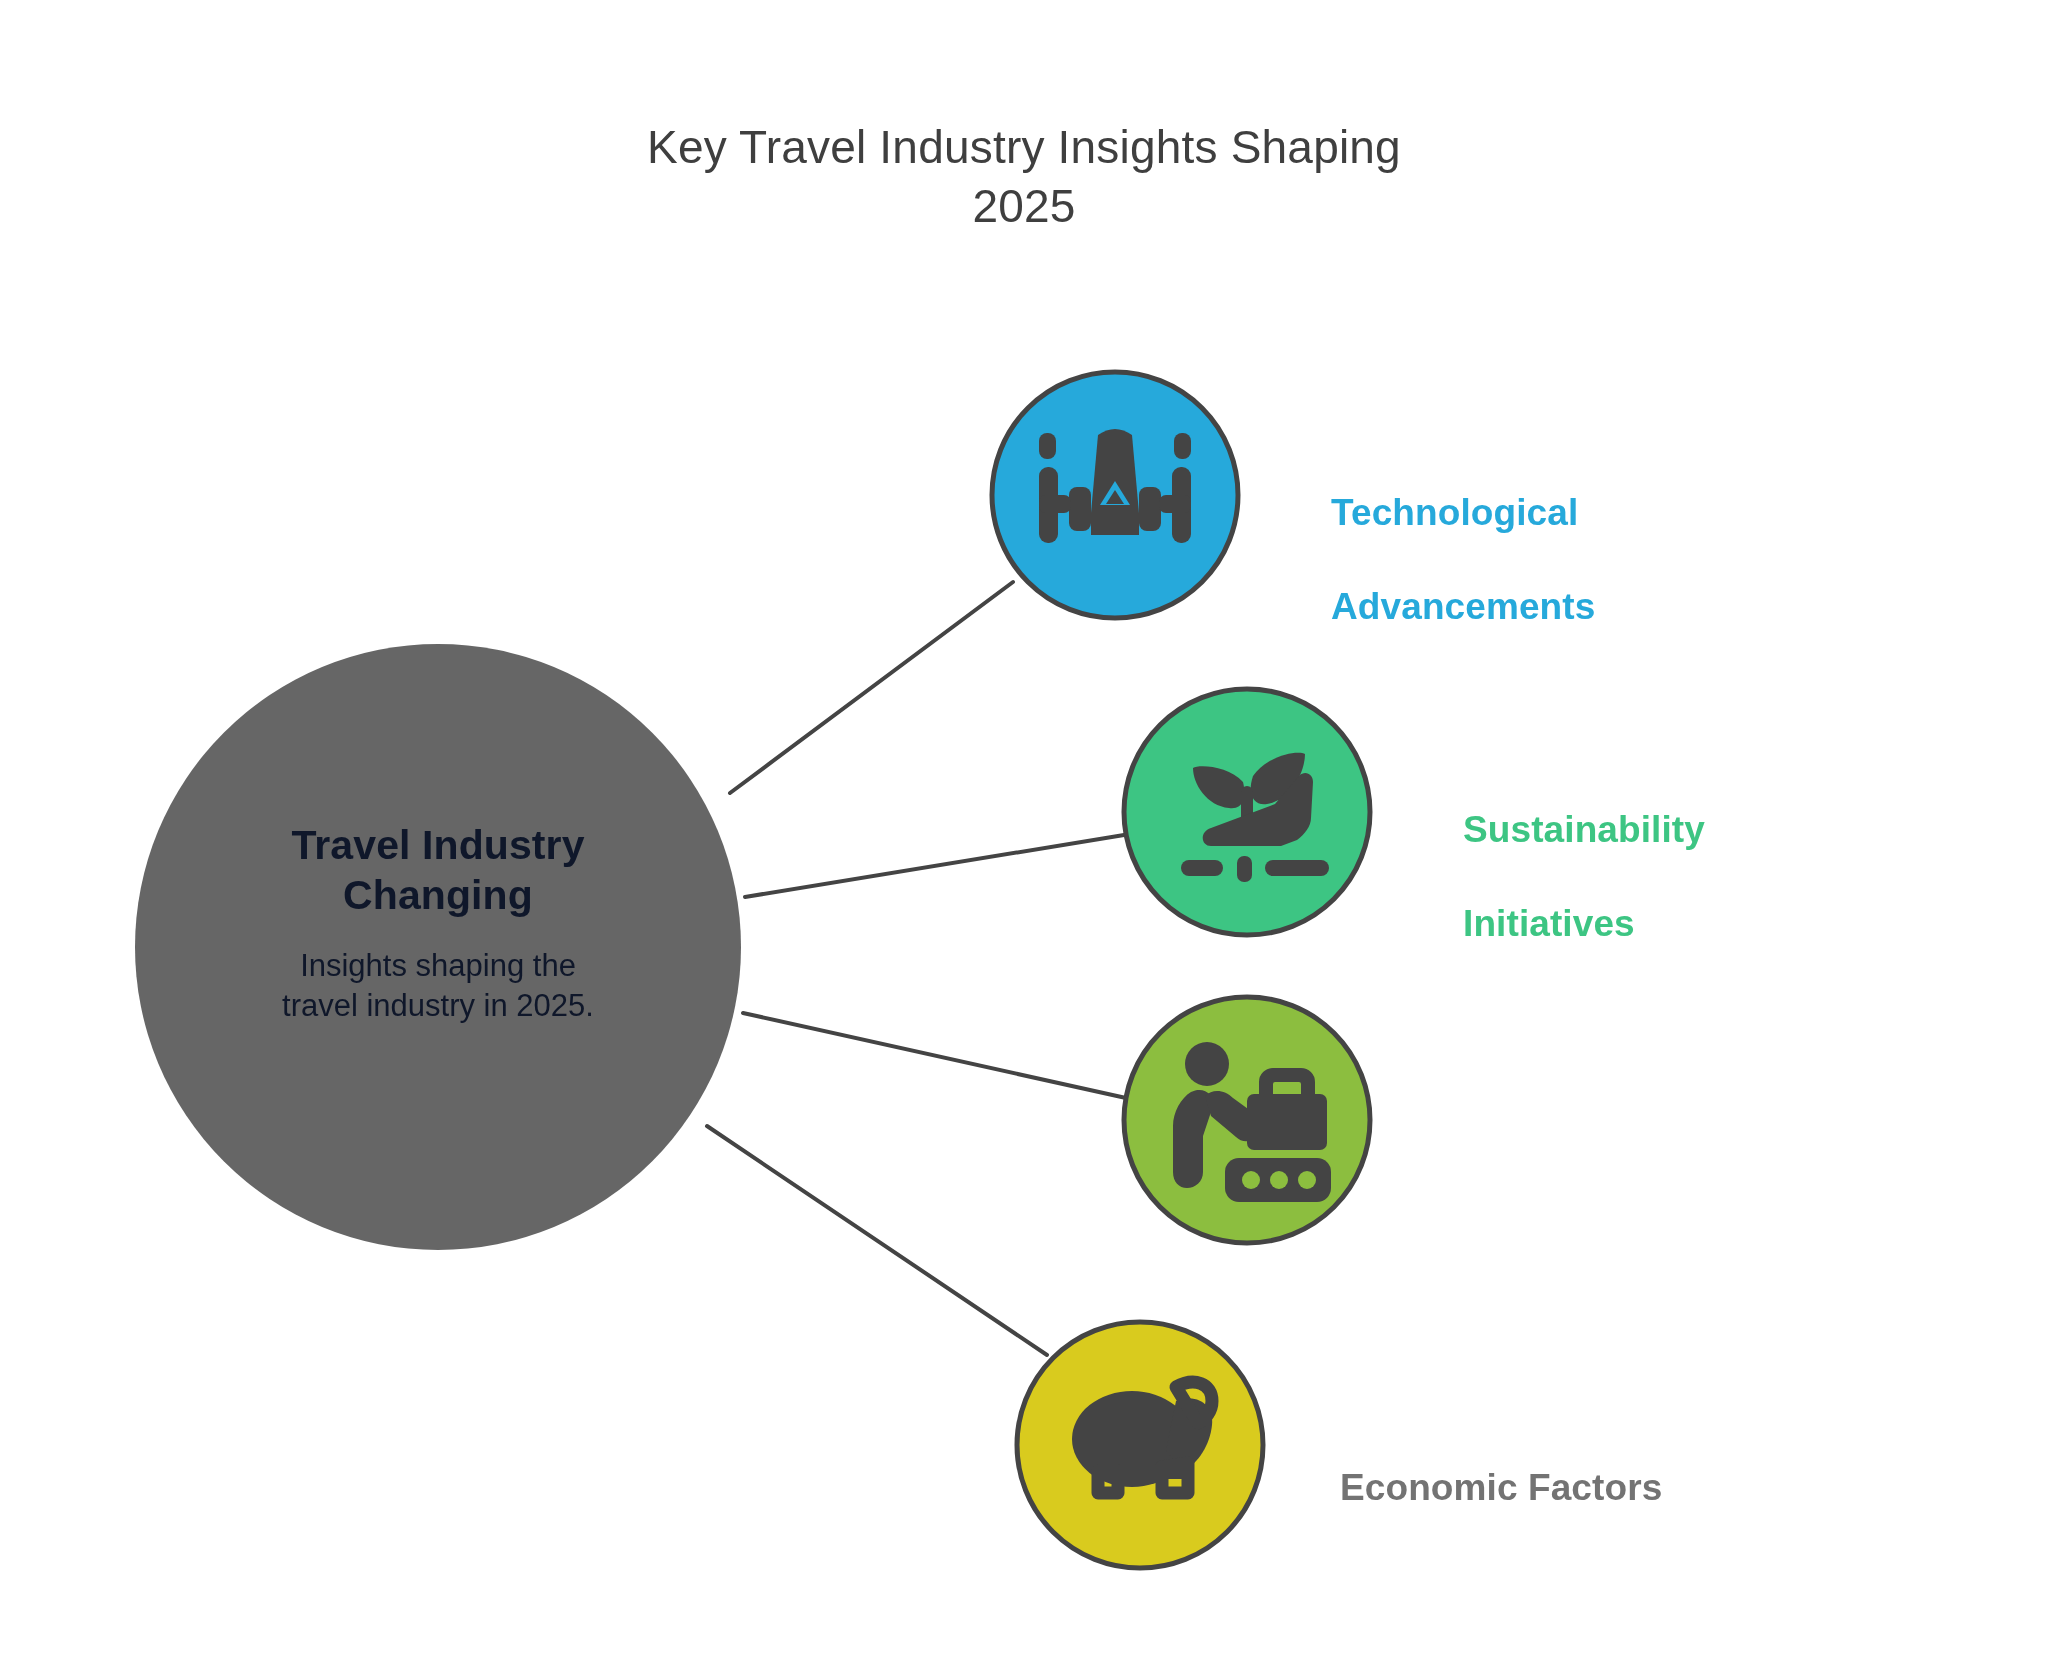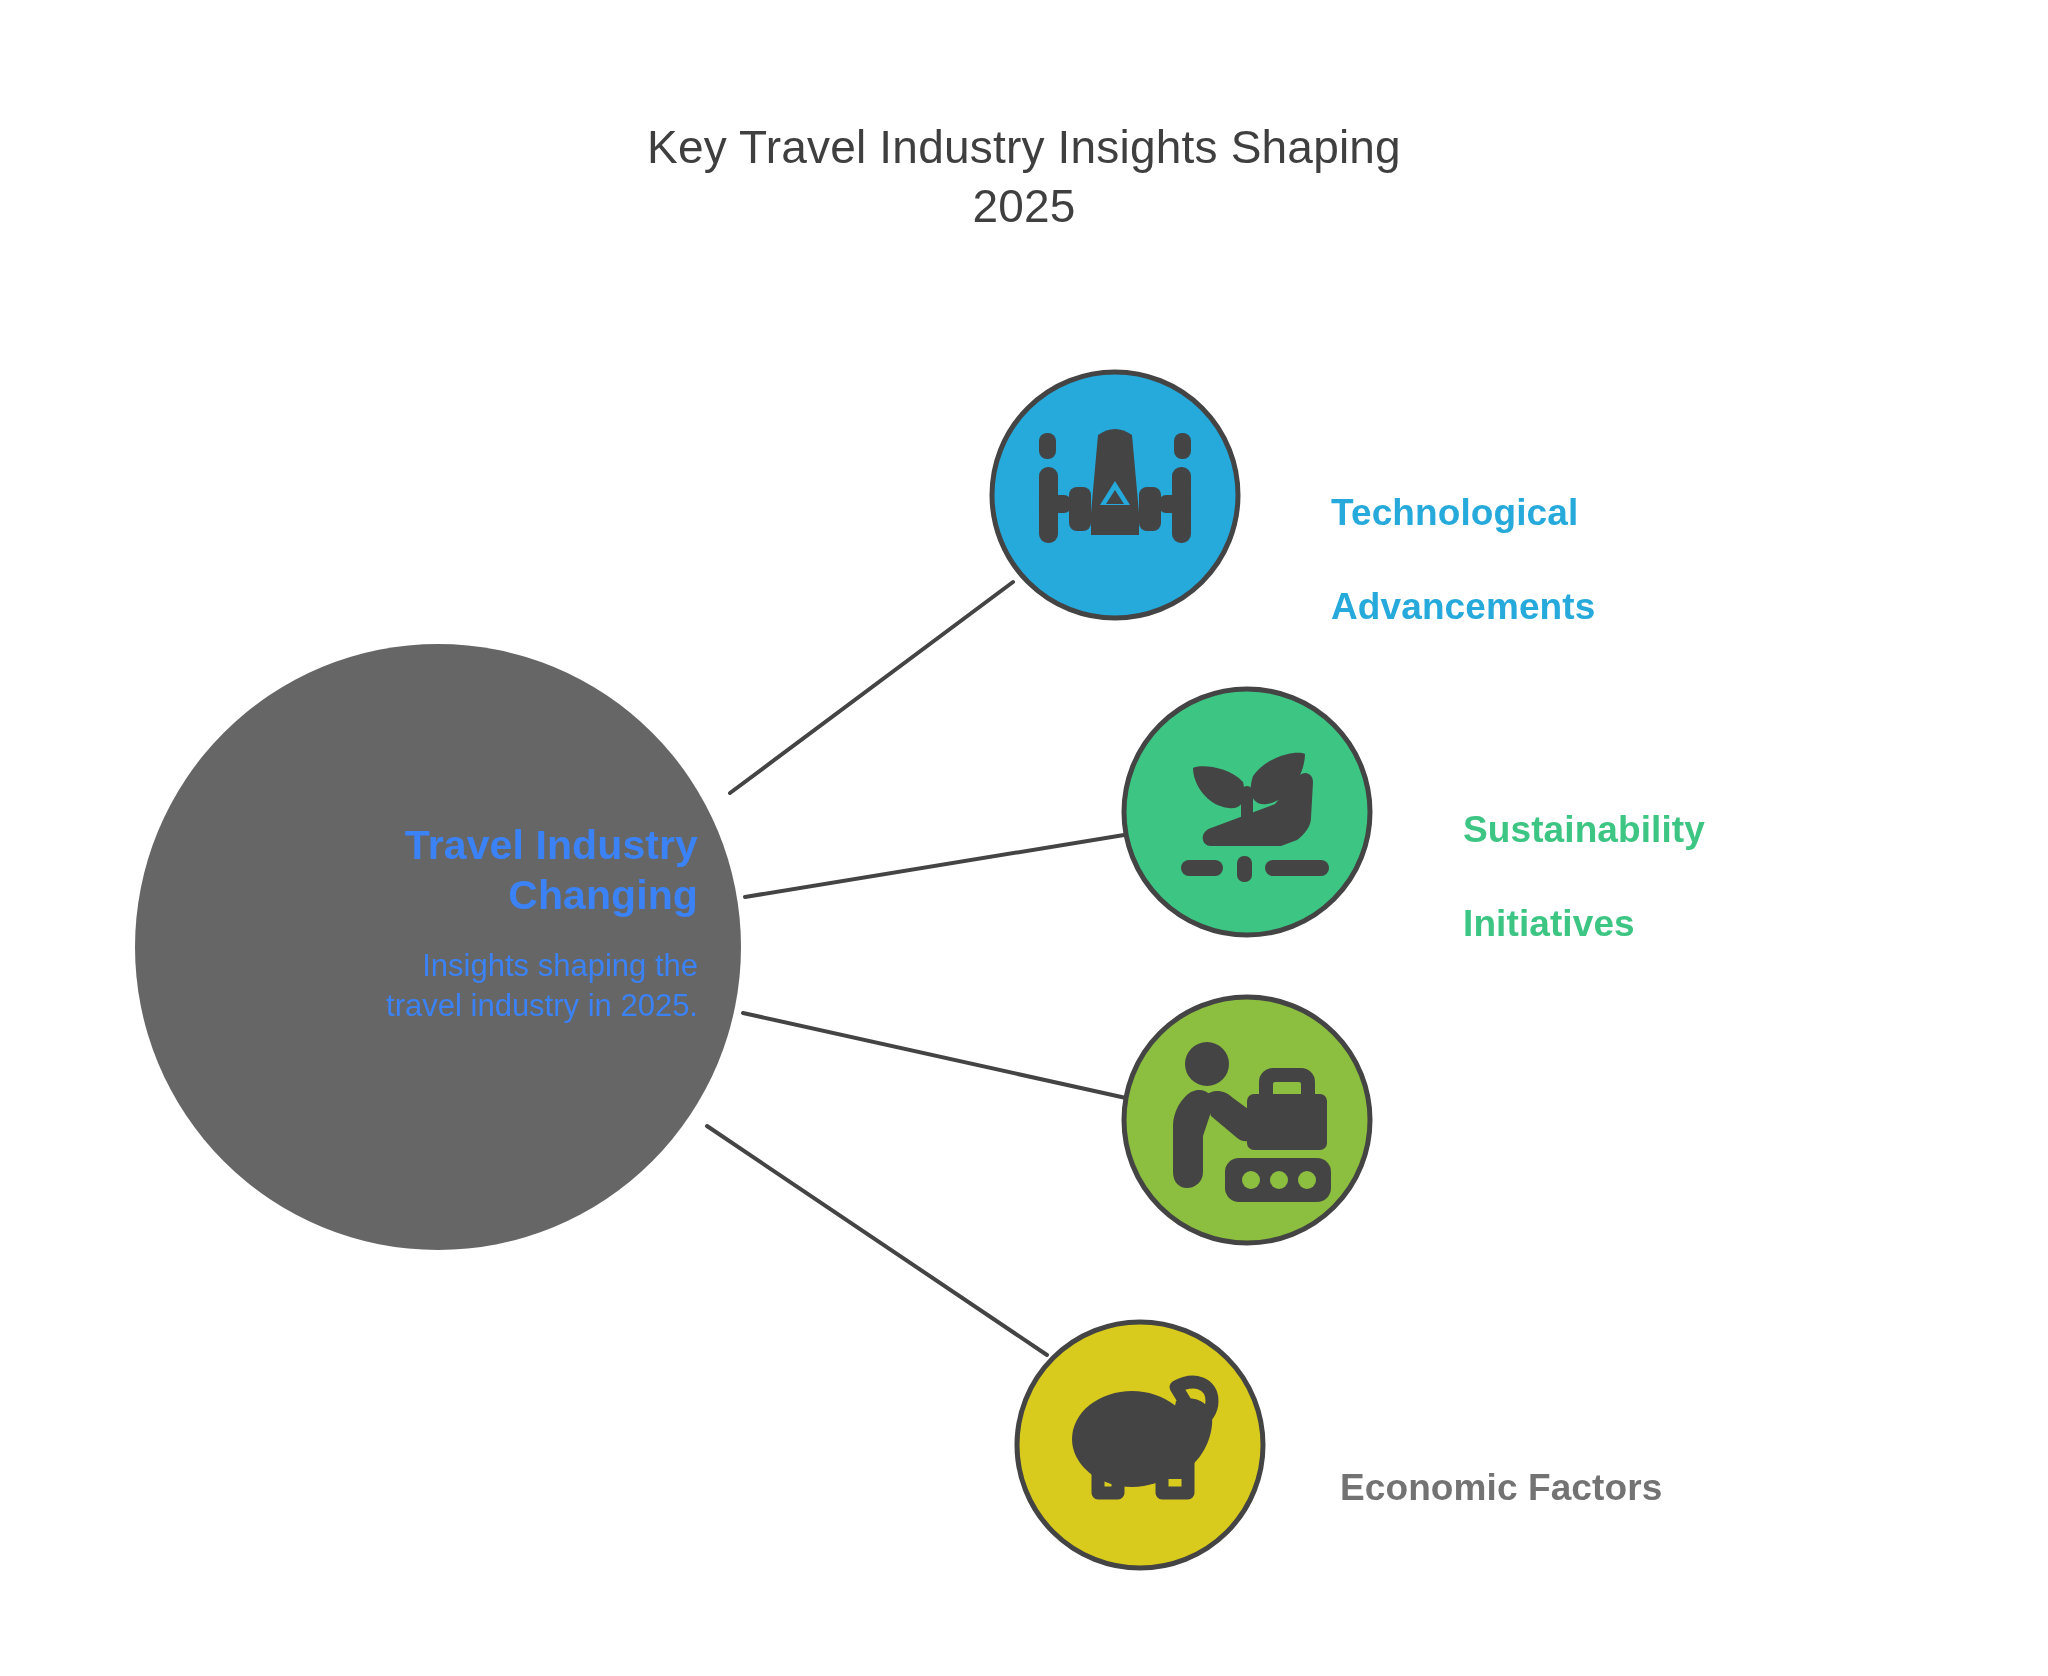--- a/index.html
+++ b/index.html
@@ -43,22 +43,22 @@
     width: 2048px;
     height: 1676px;
   }
 
   
   .hub-text {
     position: absolute;
     left: 178px;
     top: 820px;
     width: 520px;
-    text-align: right;
-    color: #3b82f6;
+    text-align: center;
+    color: #0f172a;
     pointer-events: none;
   }
   .hub-title {
     font-size: 41px;
     font-weight: bold;
     line-height: 1.22;
     letter-spacing: 0.1px;
   }
   .hub-desc {
     margin-top: 26px;

